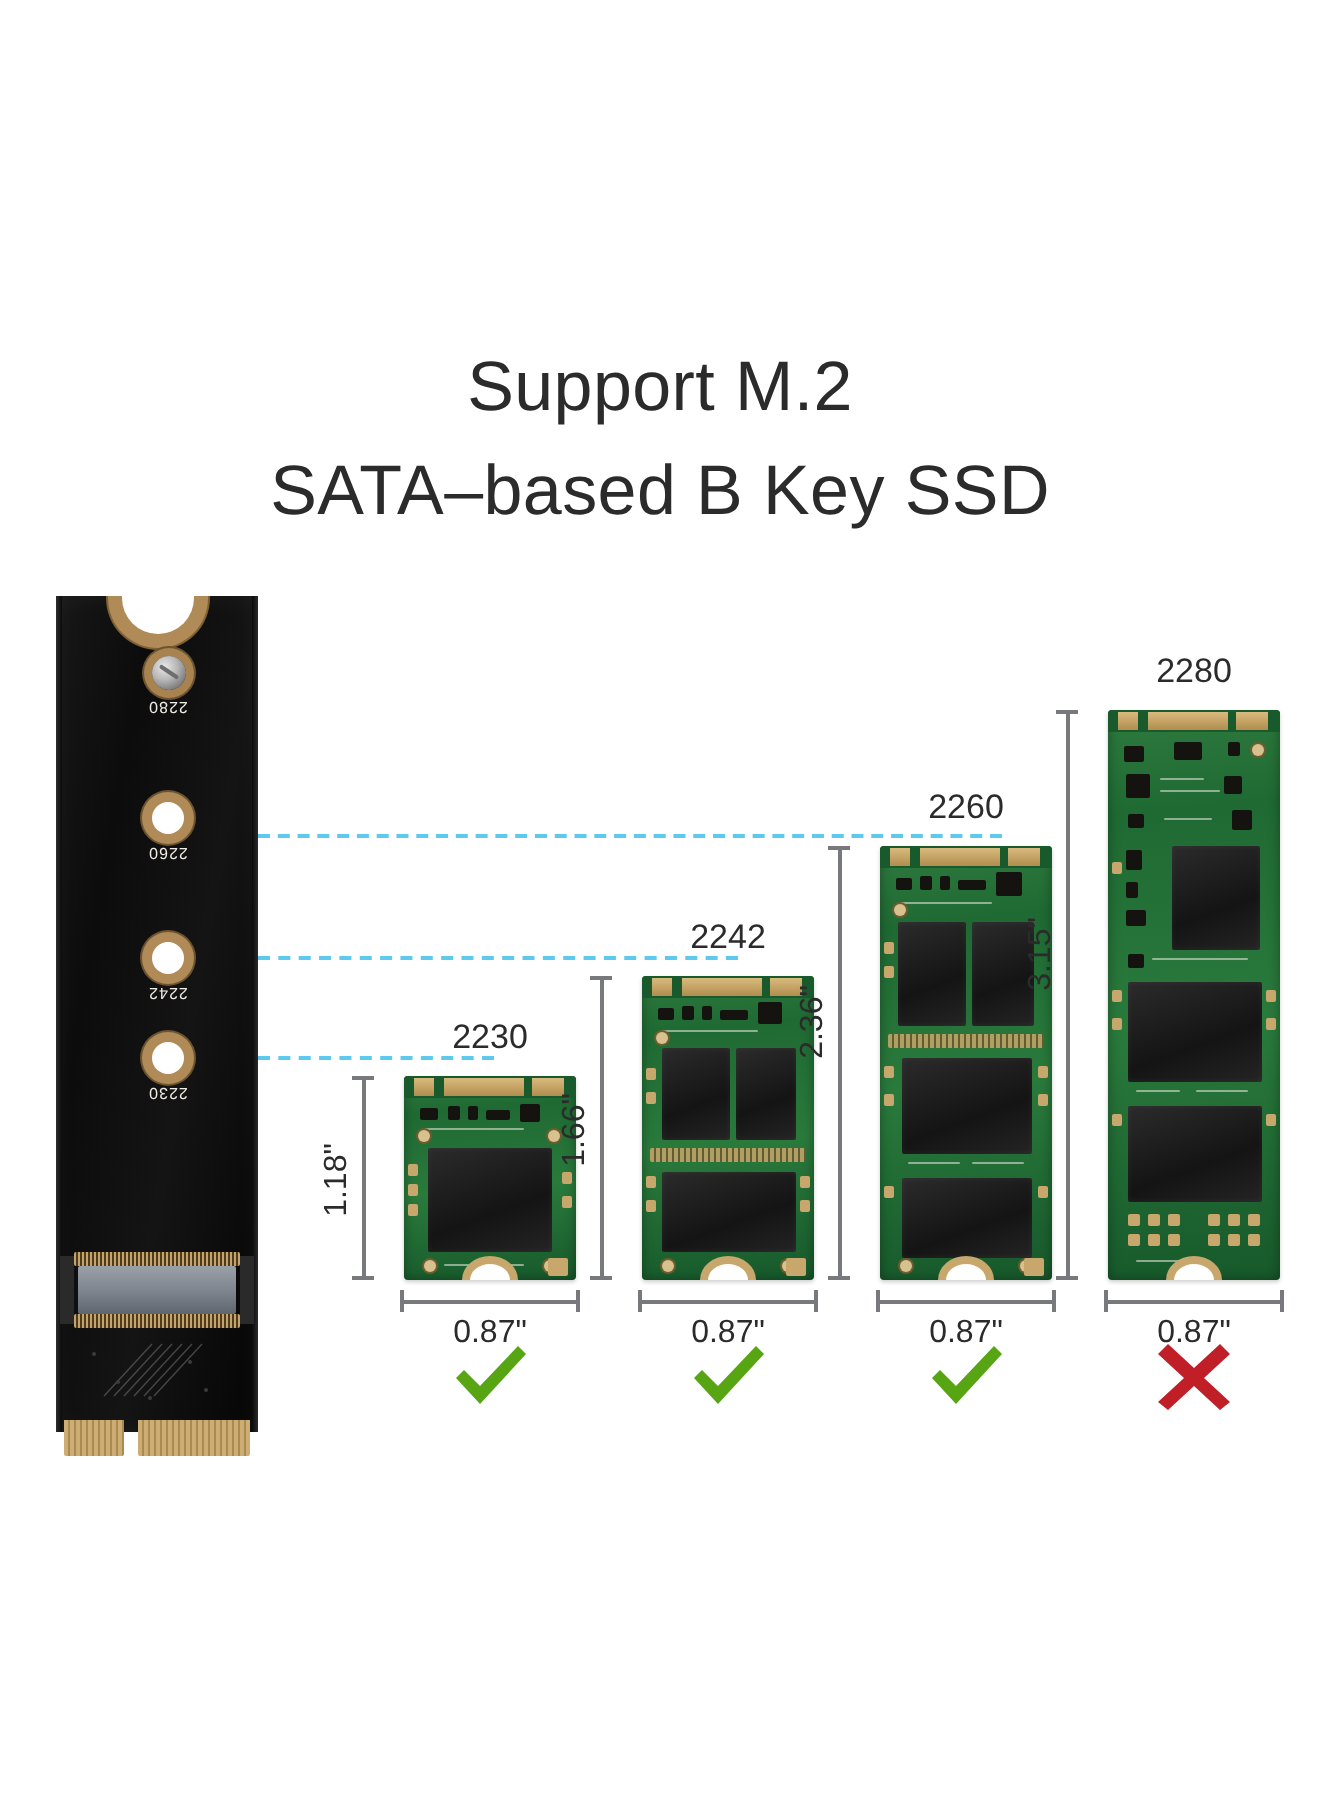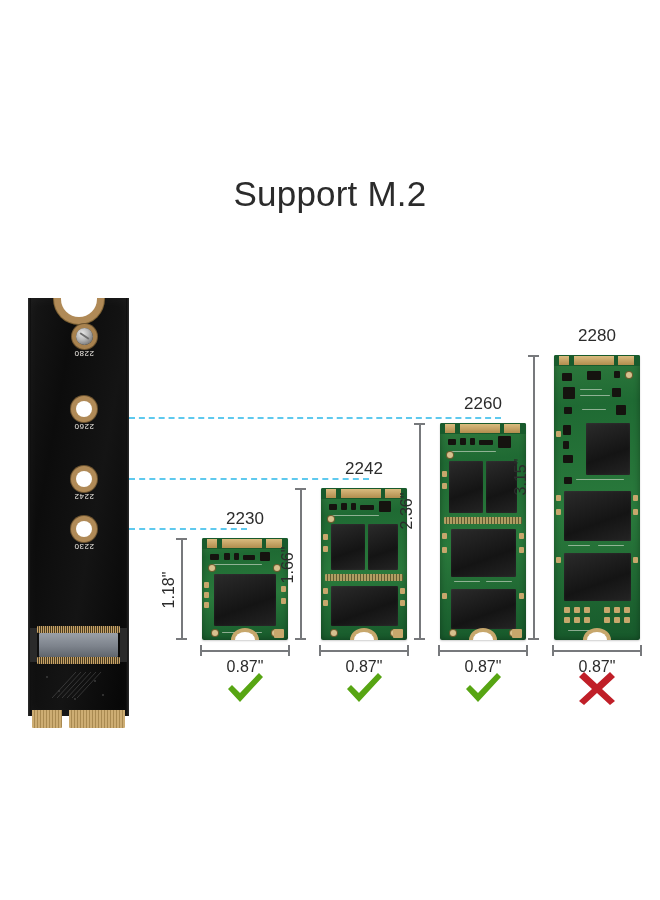--- a/index.html
+++ b/index.html
@@ -98,20 +98,21 @@
   .verdict{position:absolute;width:44px;height:40px;}
   .verdict svg{width:100%;height:100%;display:block;}
 </style>
 </head>
 <body>
 
 <div id="stage">
 
   <div class="title-block">
     <div class="title-line">Support M.2</div>
+    <div class="title-line">SATA–based B Key SSD</div>
   </div>
 
   <div class="adapter">
     <div class="adapter-body">
       <div class="adapter-edge-l"></div>
       <div class="adapter-edge-r"></div>
 
       <div class="top-notch"></div>
       <div class="top-notch-mask"></div>
 

